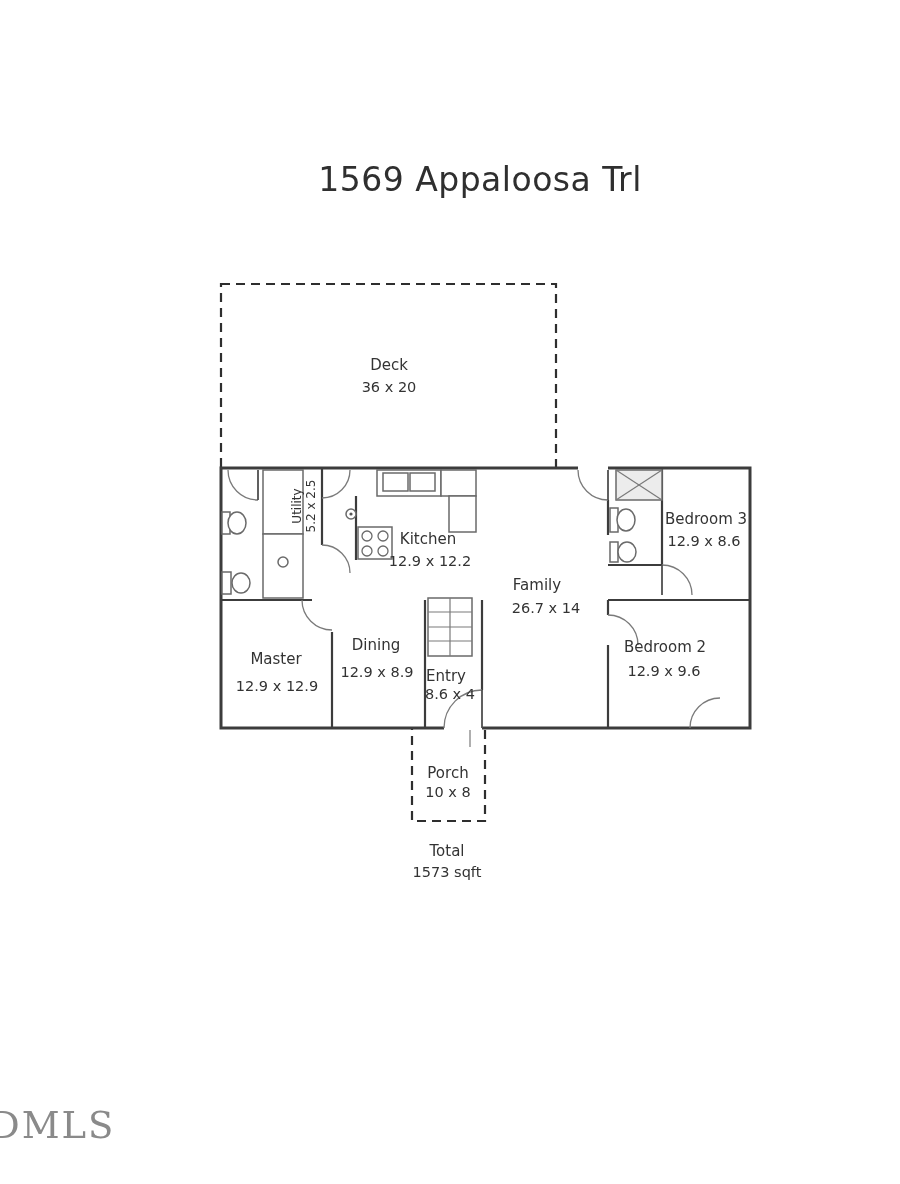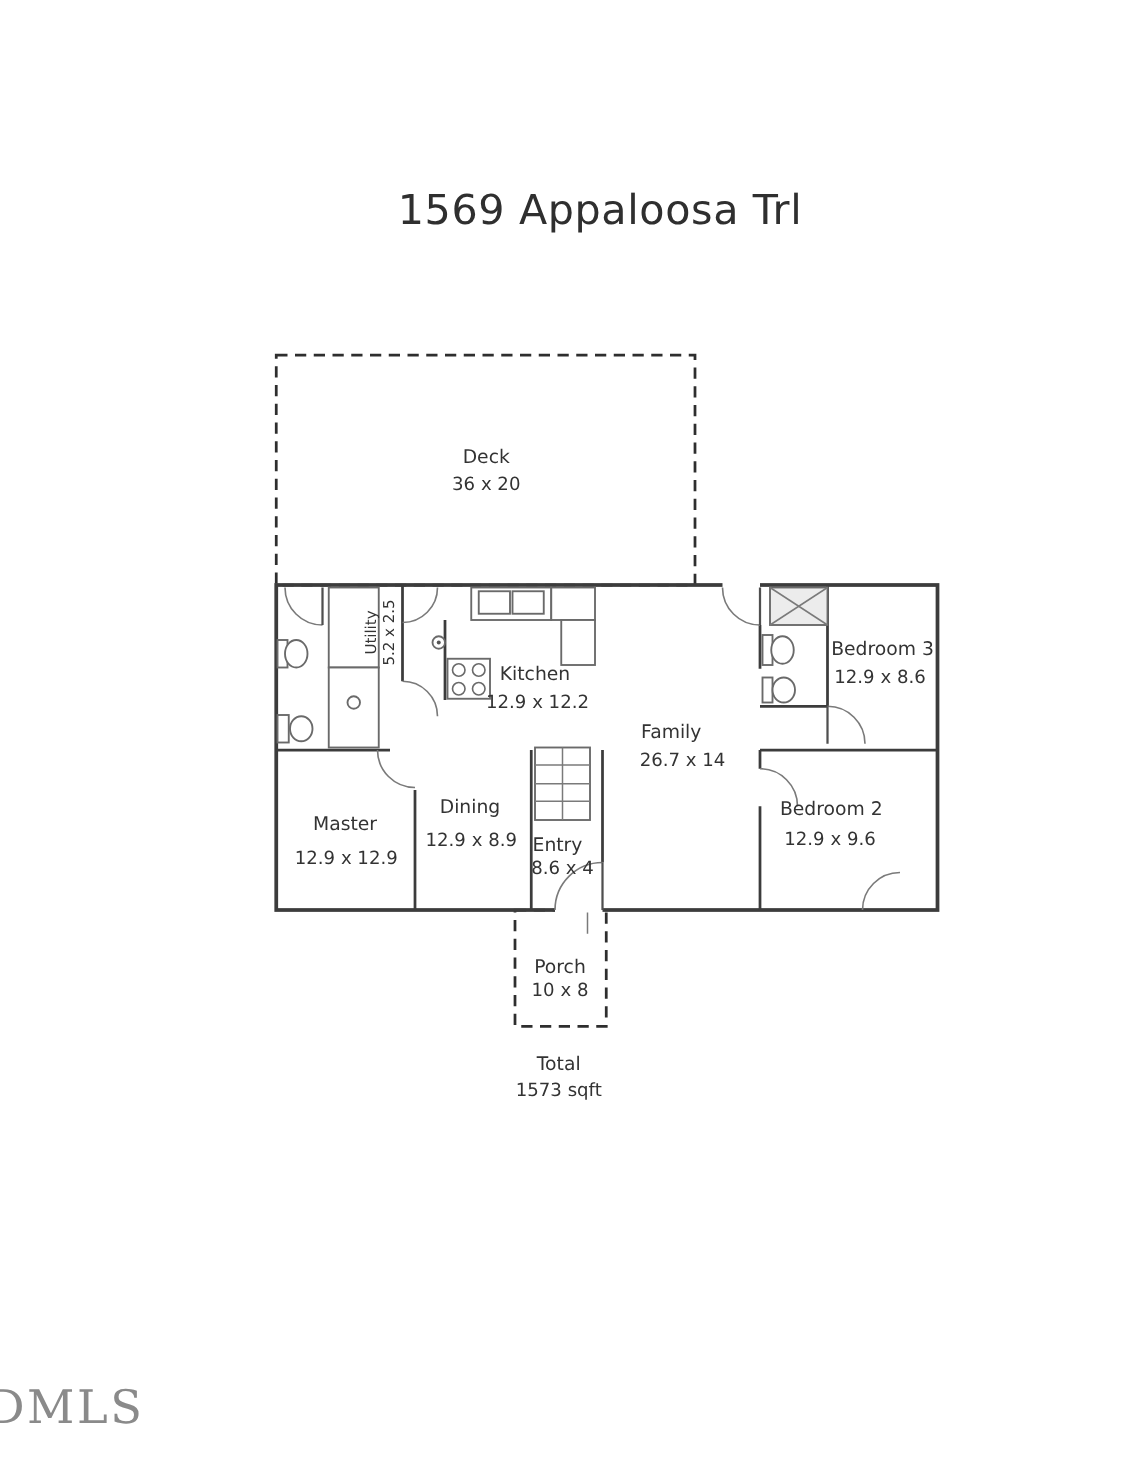--- a/index.html
+++ b/index.html
@@ -4,21 +4,21 @@
 <style>
   html,body{margin:0;padding:0;background:#ffffff;}
   .page{
     position:relative;
     width:900px;height:1184px;
     background:#ffffff;
     overflow:hidden;
     font-family:"DejaVu Sans", sans-serif;
   }
   .plan-title{
-    position:absolute;top:148px;left:0;right:0;
+    position:absolute;top:160px;left:0;right:0;
     text-align:center;
     padding-left:60px;
     font-size:33px;
     color:#2f2f2f;
     letter-spacing:0.5px;
   }
   .watermark{
     position:absolute;top:1104px;left:-10px;
     font-family:"DejaVu Serif", serif;
     font-size:37px;

